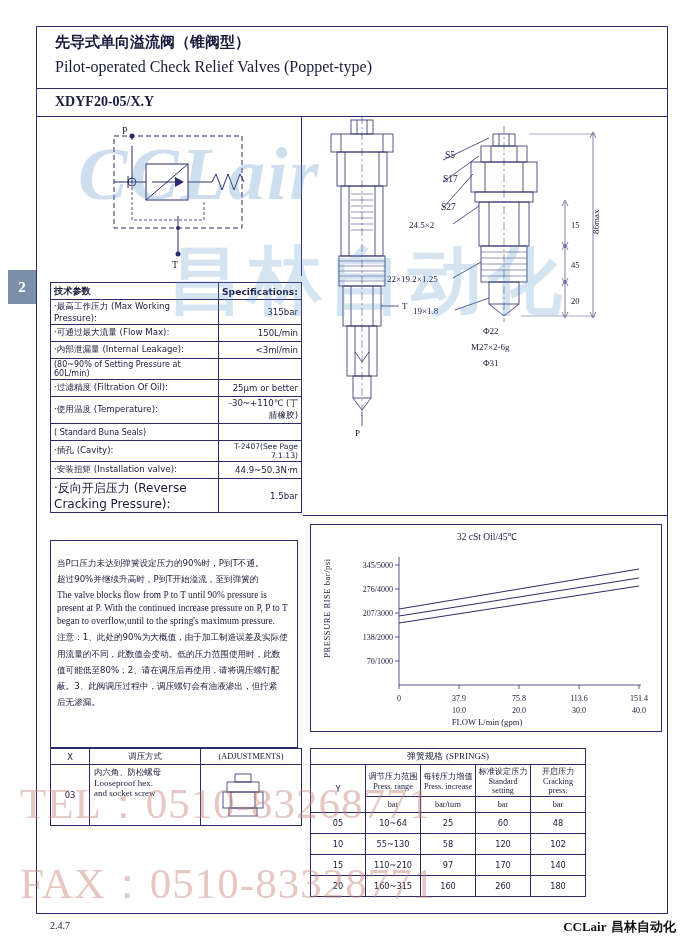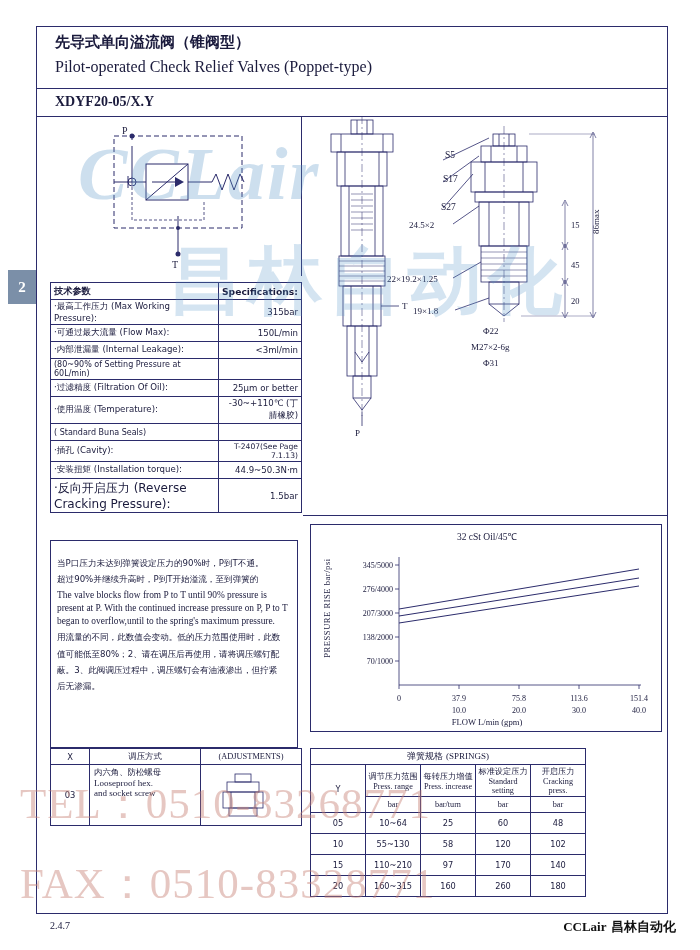--- a/index.html
+++ b/index.html
@@ -274,34 +274,35 @@
     </tr>
     <tr>
       <td class="k" style="font-size:8px;">( Standard Buna Seals)</td>
       <td class="v"></td>
     </tr>
     <tr>
       <td class="k">·插孔 (Cavity):</td>
       <td class="v" style="font-size:7.6px;">T-2407(See Page 7.1.13)</td>
     </tr>
     <tr>
-      <td class="k">·安装扭矩 (Installation torque):</td>
+      <td class="k">·安装扭矩 (Installation valve):</td>
       <td class="v">44.9~50.3N·m</td>
     </tr>
     <tr>
       <td class="k" style="font-size:12px;">·反向开启压力 (Reverse Cracking Pressure):</td>
       <td class="v">1.5bar</td>
     </tr>
   </tbody>
     </table>
 
   <div class="desc-box">
     <p>当P口压力未达到弹簧设定压力的90%时，P到T不通。</p>
     <p>超过90%并继续升高时，P到T开始溢流，至到弹簧的</p>
     <p class="desc-en">The valve blocks flow from P to T until 90% pressure is present at P. With the continued increase pressure on P, P to T began to overflow,until to the spring's maximum pressure.</p>
+    <p>注意：1、此处的90%为大概值，由于加工制造误差及实际使</p>
     <p>用流量的不同，此数值会变动。低的压力范围使用时，此数</p>
     <p>值可能低至80%；2、请在调压后再使用，请将调压螺钉配</p>
     <p>蔽。3、此阀调压过程中，调压螺钉会有油液渗出，但拧紧</p>
     <p>后无渗漏。</p>
   </div>
 
   <div class="drawing">
     <svg width="364" height="400" viewBox="0 0 364 400">
       <g stroke="#2b2b6b" fill="none" stroke-width="0.8" font-family="Liberation Serif, serif">
 

